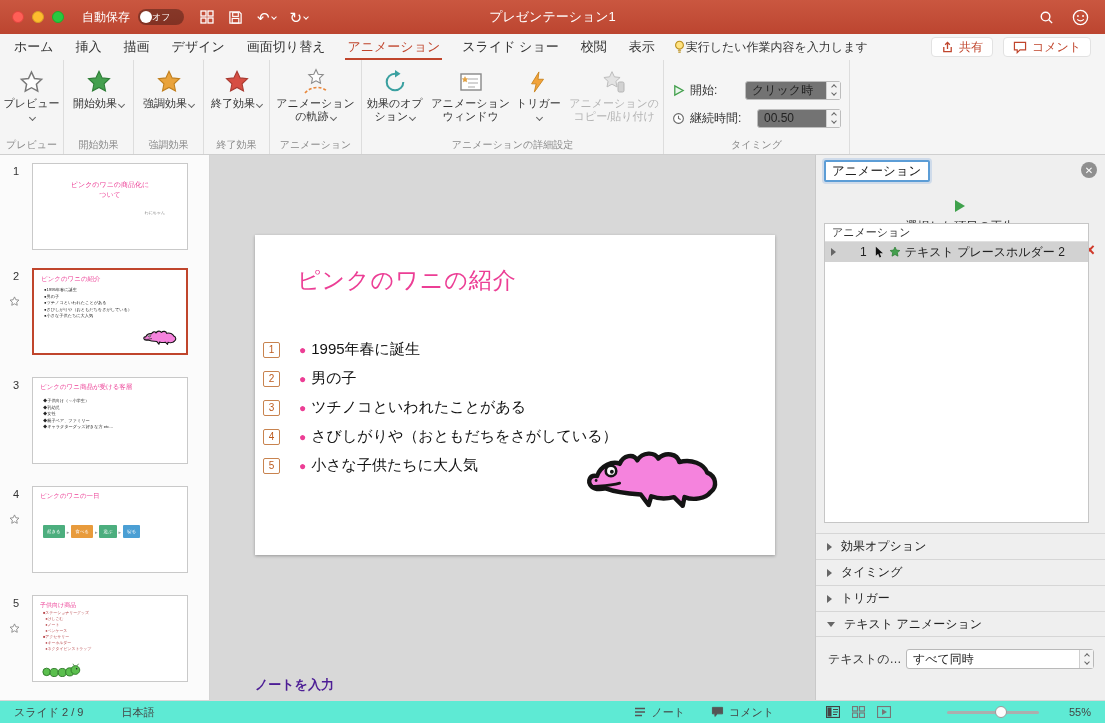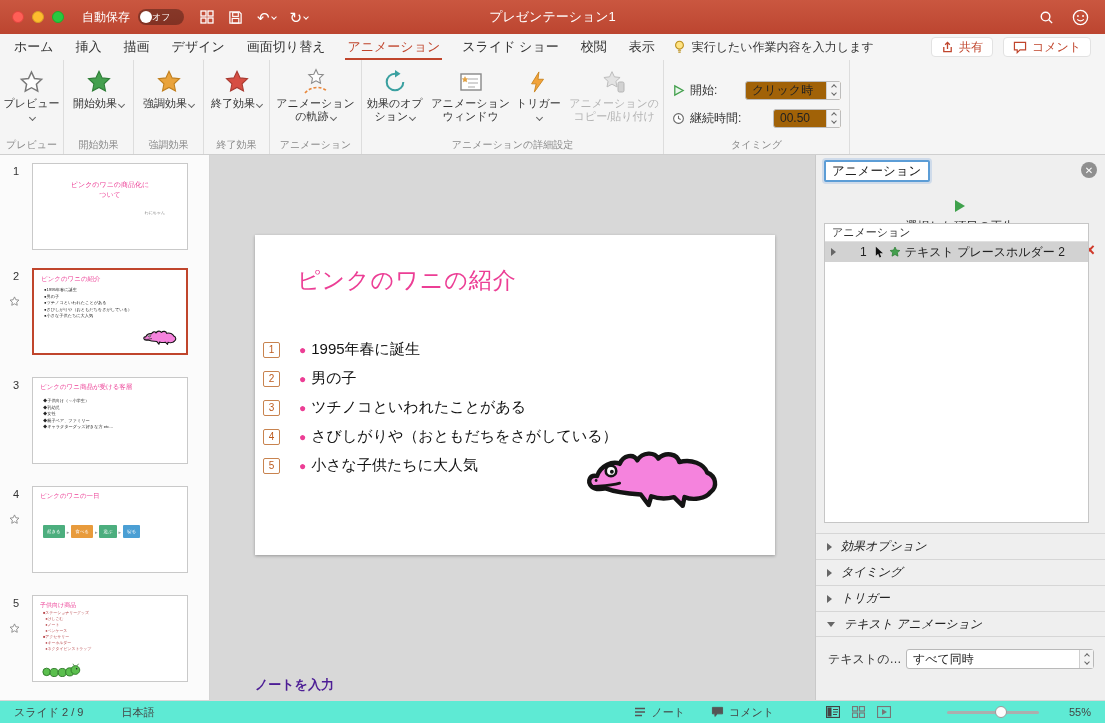--- a/index.html
+++ b/index.html
@@ -27,39 +27,39 @@
   .chev.white { border-color:#fff; width:4px; height:4px; }
   .tb-title { position:absolute; left:0; right:0; text-align:center; font-size:13px; pointer-events:none; }
   .tb-right { margin-left:auto; display:flex; align-items:center; gap:18px; padding-right:16px; }
 
   
   .tabbar { position:absolute; left:0; top:34px; width:1105px; height:26px; background:#F5F5F5; display:flex; align-items:stretch; }
   .tabs { display:flex; align-items:stretch; gap:22px; padding-left:14px; }
   .tab { font-size:13px; color:#333; display:flex; align-items:center; position:relative; cursor:default; white-space:nowrap; }
   .tab.selected { color:var(--accent,#C0452C); }
   .tab.selected::after { content:""; position:absolute; left:-2px; right:-2px; bottom:0; height:2px; background:var(--accent,#C0452C); }
-  .tellme { display:flex; align-items:center; gap:6px; margin-left:18px; font-size:12px; color:#333; }
+  .tellme { display:flex; align-items:center; margin-left:18px; font-size:12px; color:#333; }
   .tab-right { margin-left:auto; display:flex; align-items:center; gap:10px; padding-right:14px; }
   .pill { display:flex; align-items:center; gap:5px; background:#fff; border:1px solid #E2E2E2; border-radius:4px;
     height:20px; padding:8px 9px; font-size:12px; color:var(--accent,#C0452C); }
 
   
   .ribbon { position:absolute; left:0; top:60px; width:1105px; height:95px; background:#F5F5F5;
     border-bottom:1px solid #CFCFCF; display:flex; align-items:stretch; }
   .rgroup { display:flex; flex-direction:column; border-right:1px solid #DDDDDD; }
   .rbody { flex:1; display:flex; justify-content:center; gap:2px; padding-top:5px; }
   .glabel { height:16px; font-size:10px; color:#8A8A8A; text-align:center; line-height:14px; white-space:nowrap; padding:0 4px; }
   .rbtn { display:flex; flex-direction:column; align-items:center; padding-top:2px; }
   .ricon { height:30px; display:flex; align-items:center; justify-content:center; }
   .rlabel { font-size:11px; color:#333; text-align:center; line-height:1.18; }
   .rlabel .chev { margin-left:2px; }
   .rbtn.disabled .rlabel { color:#B3B3B3; }
   .tgroup .rbody { flex-direction:column; gap:9px; padding:10px 8px 0 8px; }
   .trow { display:flex; align-items:center; gap:5px; font-size:12px; color:#333; }
-  .tinput { display:flex; align-items:stretch; border:1px solid #BDBDBD; background:#a16207; border-radius:3px; height:19px; margin-left:auto; }
+  .tinput { display:flex; align-items:stretch; border:1px solid #BDBDBD; background:#737373; border-radius:3px; height:19px; margin-left:auto; }
   .tval { flex:1; font-size:12px; color:#222; display:flex; align-items:center; padding-left:6px; white-space:nowrap; }
   .stepper { width:14px; border-left:1px solid #CFCFCF; background:#F3F3F3; display:flex; flex-direction:column; align-items:center; justify-content:center; gap:2px; }
   .stepper .chev { width:4px; height:4px; }
   .chev-u { display:inline-block; width:4px; height:4px; border-right:1.3px solid #666; border-bottom:1.3px solid #666; transform:rotate(-135deg); }
 
   
   .thumbs { position:absolute; left:0; top:155px; width:210px; height:545px; background:#FBFBFB; border-right:1px solid #D4D4D4; }
   .thumbslot { position:absolute; left:0; width:210px; height:87px; }
   .tnum { position:absolute; left:13px; top:2px; font-size:11px; color:#333; }
   .tstar { position:absolute; left:9px; top:28px; }
@@ -105,21 +105,21 @@
   .arrow-btn { font-size:14px; color:#9A9A9A; line-height:1; }
   .x-btn { font-size:18px; font-weight:bold; color:#D03A2B; line-height:1; }
   .pane-list { position:absolute; left:8px; top:68px; width:265px; height:300px; background:#fff; border:1px solid #C6C6C6; }
   .pl-header { height:18px; line-height:17px; padding-left:7px; font-size:11px; color:#333; border-bottom:1px solid #E0E0E0; }
   .pl-item { height:20px; background:#D2D2D2; display:flex; align-items:center; padding:0 6px; font-size:12px; color:#222; }
   .tri-r { width:0; height:0; border-left:5px solid #666; border-top:4px solid transparent; border-bottom:4px solid transparent; }
   .tri-d { width:0; height:0; border-top:5px solid #666; border-left:4px solid transparent; border-right:4px solid transparent; }
   .pl-item .tri-r { margin-right:24px; }
   .pl-order { margin-right:8px; }
   .pl-item svg { margin-right:4px; }
-  .pane-sections { position:absolute; left:0; top:378px; width:290px;font-style:italic; }
+  .pane-sections { position:absolute; left:0; top:378px; width:290px; }
   .psec { height:26px; border-top:1px solid #D6D6D6; display:flex; align-items:center; gap:9px; padding-left:11px; font-size:12px; color:#222; background:#EFEFEF; }
   .psec.expanded { border-bottom:1px solid #D6D6D6; }
   .pane-fields { position:absolute; left:0; top:489px; width:290px; }
   .pfield { height:30px; display:flex; align-items:center; padding:0 12px; }
   .pf-label { width:78px; font-size:12px; color:#333; white-space:nowrap; overflow:hidden; }
   .pf-select { flex:1; display:flex; align-items:stretch; height:20px; background:#fff; border:1px solid #B9B9B9; border-radius:3px; }
   .pf-val { flex:1; display:flex; align-items:center; padding-left:6px; font-size:12px; color:#222; white-space:nowrap; }
 
   
   .statusbar { position:absolute; left:0; top:700px; width:1105px; height:23px; background:#5eead4;
@@ -395,21 +395,21 @@
                 <i class="chev"></i>
               </span>
           </span>
         </div>
         <div class="trow">
           <svg width="13" height="13" viewBox="0 0 24 24">
               <circle cx="12" cy="12" r="9" fill="#fff" stroke="#666" stroke-width="2"></circle>
               <path d="M12 7 v5 l4 2" fill="none" stroke="#666" stroke-width="2"></path>
             </svg>
           <span>継続時間:</span>
-          <span class="tinput" style="width:68px">
+          <span class="tinput" style="width:84px">
             <span class="tval">00.50</span>
             <span class="stepper">
                 <i class="chev-u"></i>
                 <i class="chev"></i>
               </span>
           </span>
         </div>
       </div>
       <div class="glabel">タイミング</div>
     </div>

